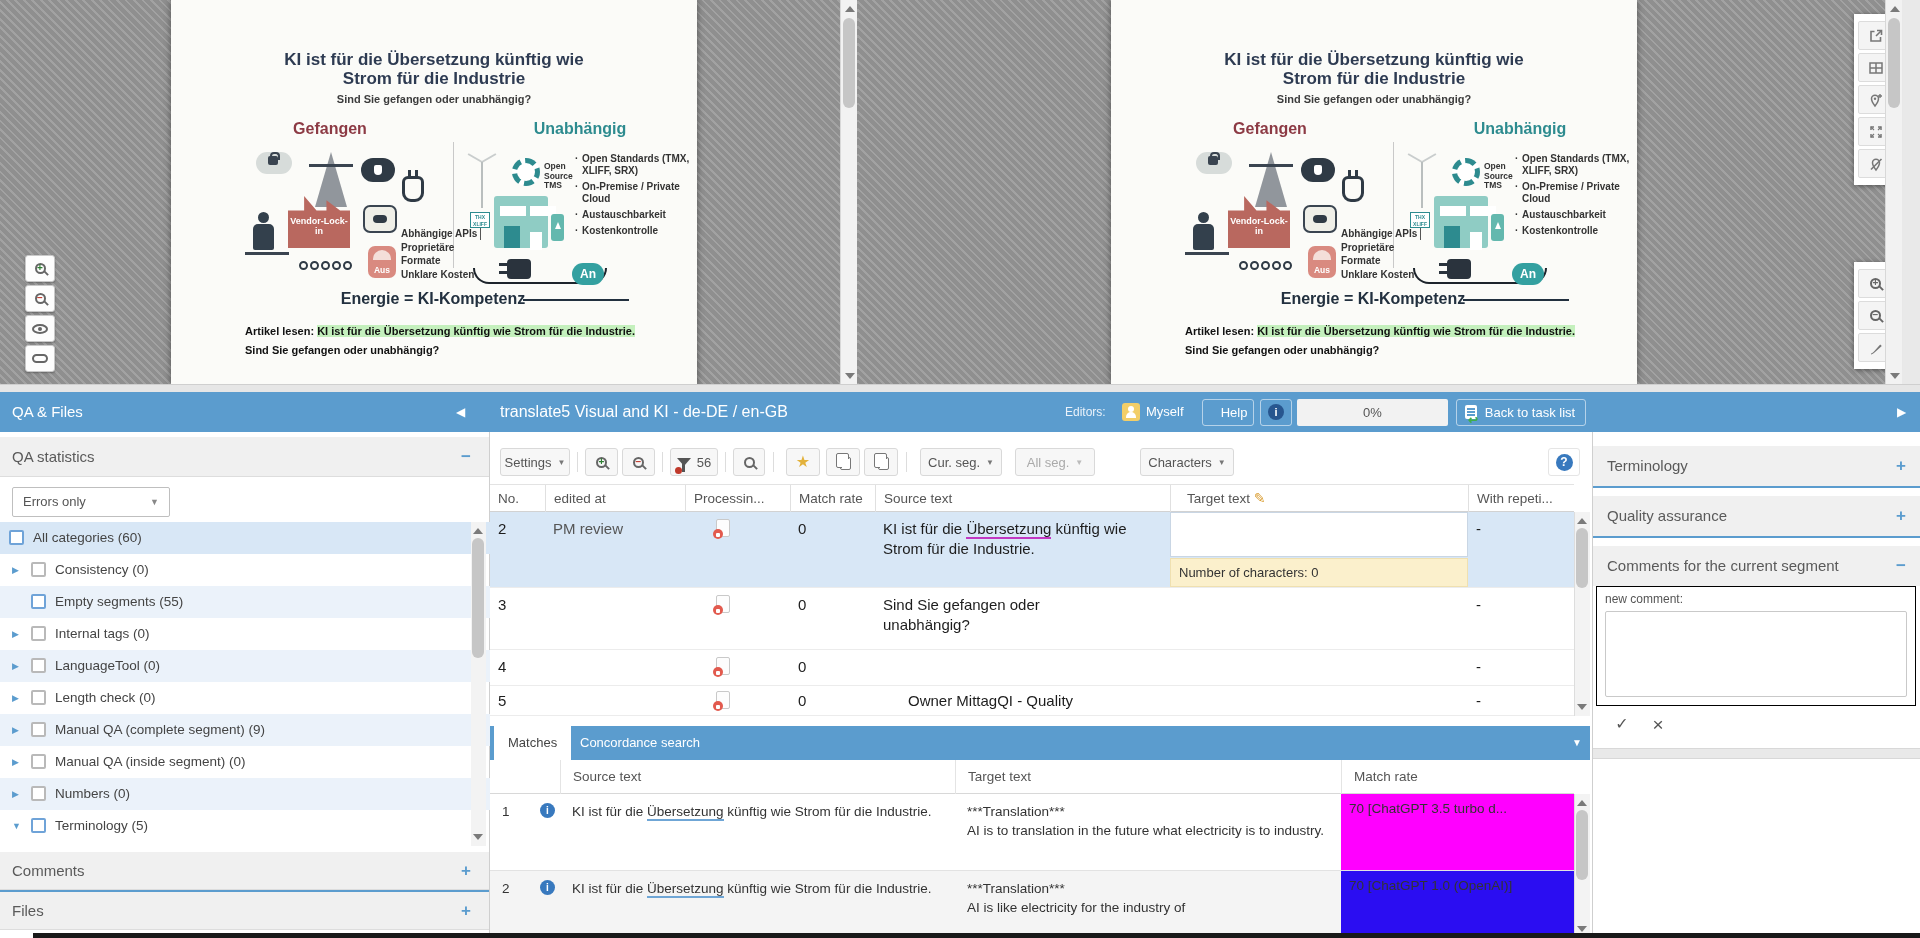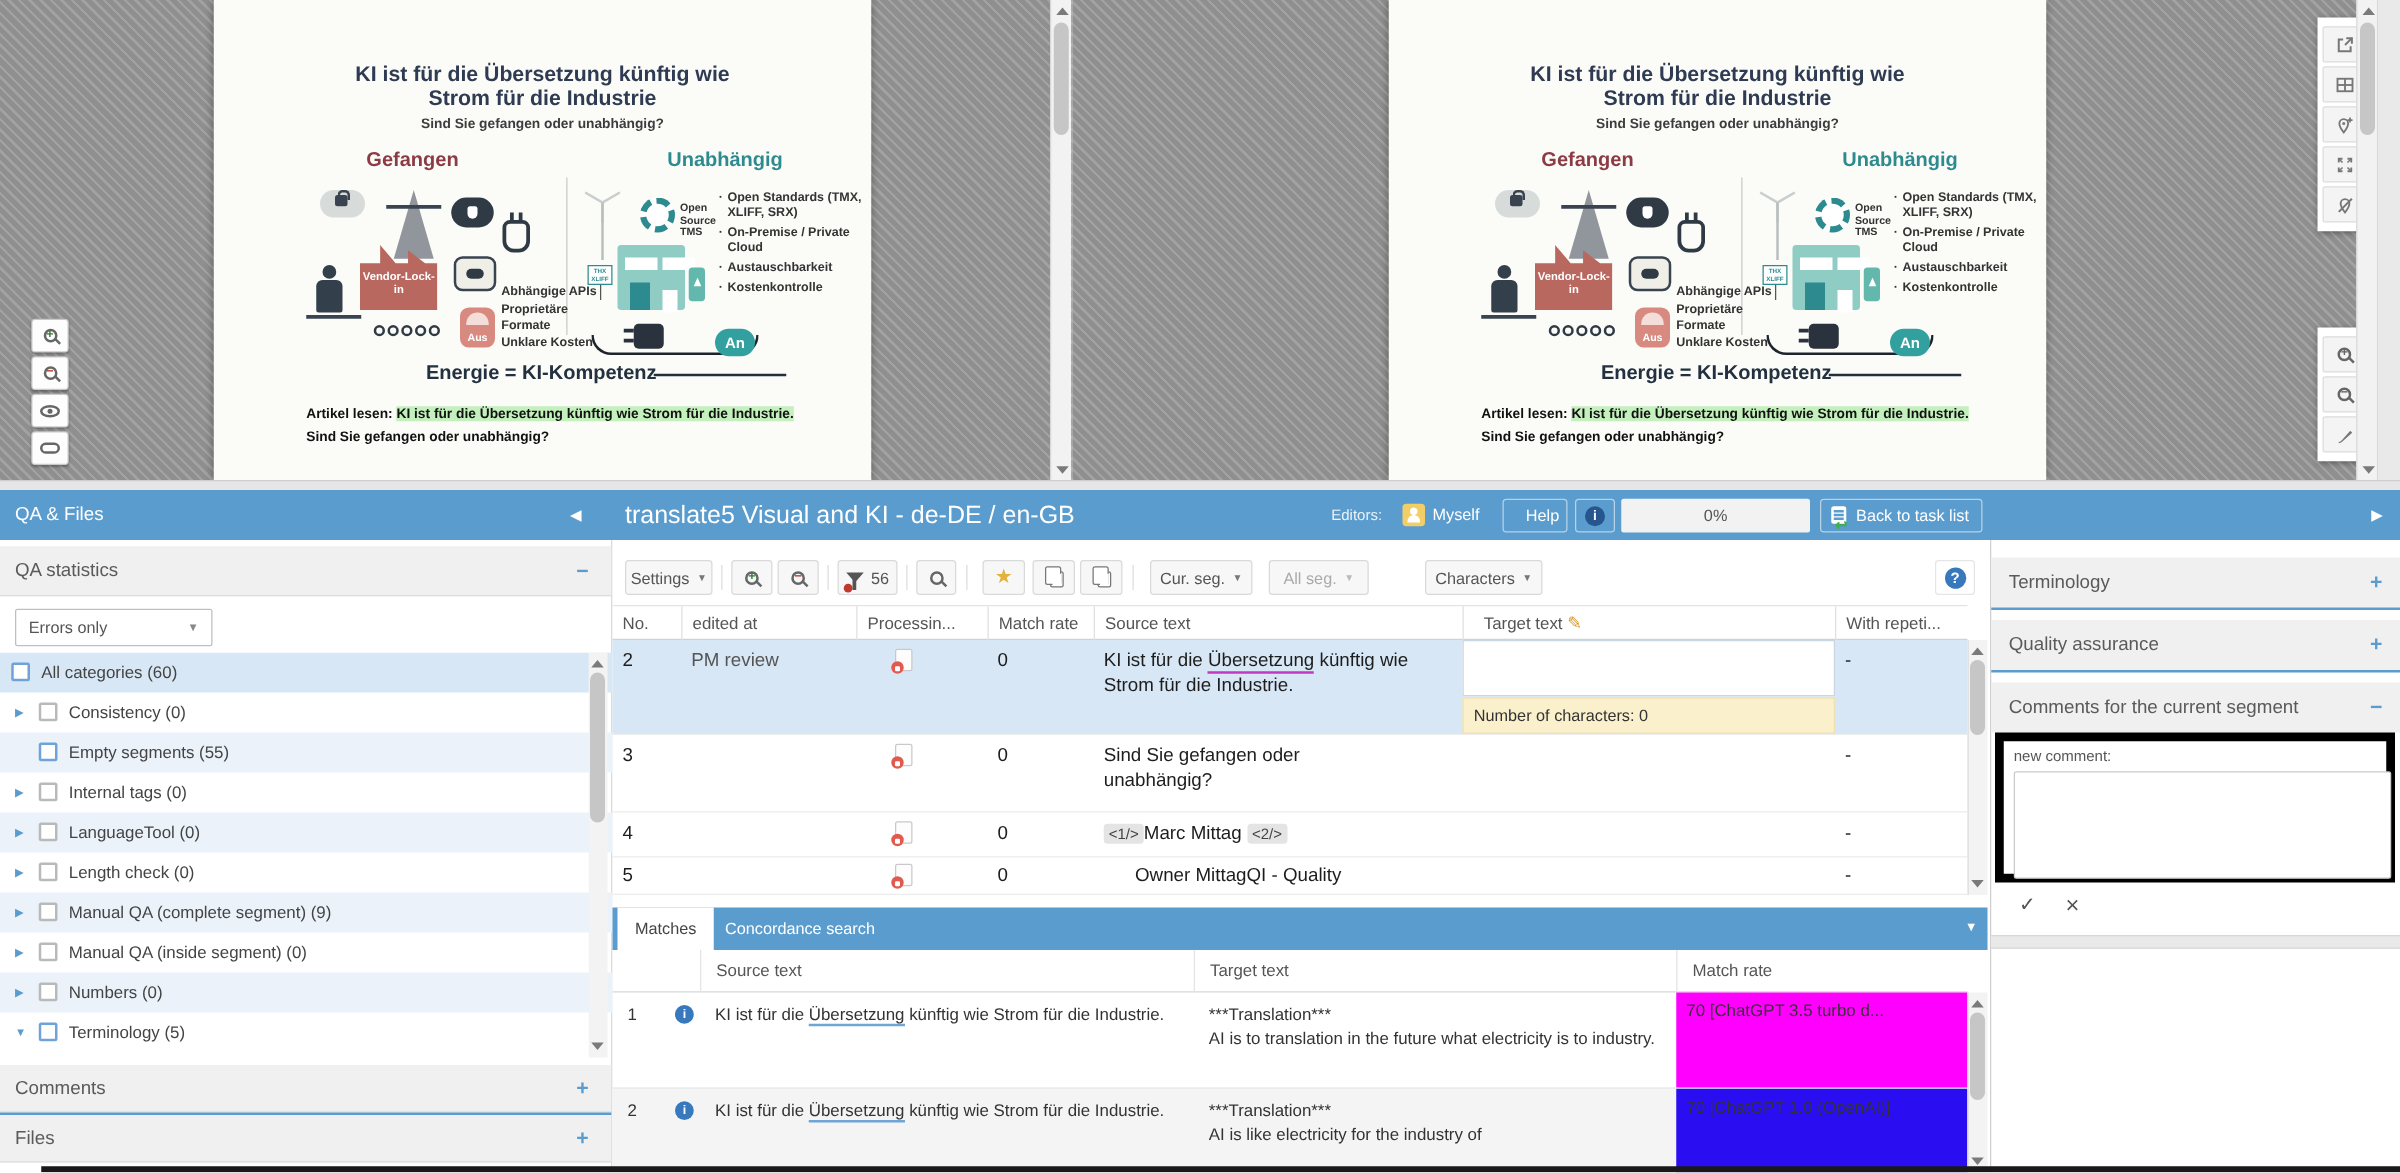--- a/index.html
+++ b/index.html
@@ -165,21 +165,21 @@
   .mrow.alt { background:#f4f4f4; }
   .mc { position:absolute; top:0; padding:8px 10px 0 12px; line-height:19px; }
   .ratecell { position:absolute; top:0; left:851px; width:233px; height:100%; padding:6px 8px 0 8px; line-height:17px; font-size:13.5px; }
   .info-i { display:inline-block; width:15px; height:15px; background:#3879be; border-radius:50%; color:#fff; font:bold 10px/15px "Liberation Sans",sans-serif; text-align:center; }
   .info-i::before { content:"i"; }
   .m-sb { position:absolute; left:1084px; top:362px; width:16px; height:144px; background:#f3f3f3; border-left:1px solid #ddd; }
 
   
   .rpanel { position:absolute; left:1592px; top:432px; width:328px; height:506px; background:#fff; border-left:1px solid #cfcfcf; }
   .rp-head { position:absolute; left:0; width:100%; height:40px; background:#f0f0f0; color:#5a5a5a; font-size:15px; line-height:40px; padding-left:14px; }
-  .cbox { position:absolute; left:3px; top:154px; width:320px; height:120px; border:7px solid #000000; }
+  .cbox { position:absolute; left:3px; top:154px; width:320px; height:120px; border:1px solid #000000; }
   .cbox-label { position:absolute; left:8px; top:5px; font-size:12px; color:#555; }
   .cbox textarea { position:absolute; left:8px; top:24px; width:302px; height:86px; border:1px solid #c9c9c9; border-radius:2px; resize:none; font-family:"Liberation Sans",sans-serif; }
   .cbtn { position:absolute; top:282px; font-size:16px; color:#555; width:26px; text-align:center; }
   .gstrip { position:absolute; left:0; top:316px; width:328px; height:11px; background:#e9e9e9; border-top:1px solid #d8d8d8; border-bottom:1px solid #d8d8d8; }
 
   .bbar { position:absolute; left:33px; top:933px; width:1887px; height:5px; background:#191919; }
   svg.pic { display:block; }
 </style>
 </head>
 <body>
@@ -381,21 +381,21 @@
         <span class="sb-dn"></span>
         <span class="sb-thumb" style="top:18px;height:90px;"></span>
       </div>
     </div>
     <div class="vstrip"></div>
   </div>
 
   <div class="taskbar">
     <div class="tb-text" style="left:12px;">QA &amp; Files</div>
     <div class="tb-text" style="left:456px; font-size:12px;">◀</div>
-    <div class="tb-text" style="left:500px; font-size:20px;">translate5 Visual and KI - de-DE / en-GB</div>
+    <div class="tb-text" style="left:500px; font-size:16px;">translate5 Visual and KI - de-DE / en-GB</div>
     <div class="tb-text" style="left:1065px; font-size:12px; color:#eaf2fa;">Editors:</div>
     <div class="avatar"></div>
     <div class="tb-text" style="left:1146px; font-size:13px;">Myself</div>
     <div class="tb-btn" style="left:1202px; width:52px;padding-left:12px;">Help</div>
     <div class="tb-btn" style="left:1260px; width:32px; line-height:23px;"><span class="info-circle"></span></div>
     <div class="progress">0%</div>
     <div class="tb-btn" style="left:1456px; width:130px; padding-left:18px;">
       <span class="backdoc"></span>
       <span>Back to task list</span>
     </div>
@@ -557,21 +557,20 @@
       <div class="gc" style="left:0; width:55px;">3</div>
       <div class="gc" style="left:218px;"><span class="lockdoc"></span></div>
       <div class="gc" style="left:300px; width:85px;">0</div>
       <div class="gc" style="left:385px; width:230px;">Sind Sie gefangen oder unabhängig?</div>
       <div class="gc" style="left:978px; width:106px;">-</div>
     </div>
     <div class="grow" style="top:218px; height:36px;">
       <div class="gc" style="left:0; width:55px;">4</div>
       <div class="gc" style="left:218px;"><span class="lockdoc"></span></div>
       <div class="gc" style="left:300px; width:85px;">0</div>
-      <div class="gc" style="left:385px; width:295px;"><span class="tagchip">&lt;1/&gt;</span><span>Marc Mittag </span><span class="tagchip">&lt;2/&gt;</span></div>
       <div class="gc" style="left:978px; width:106px;">-</div>
     </div>
     <div class="grow" style="top:254px; height:30px;">
       <div class="gc" style="left:0; width:55px; padding-top:5px;">5</div>
       <div class="gc" style="left:218px; padding-top:5px;"><span class="lockdoc"></span></div>
       <div class="gc" style="left:300px; width:85px; padding-top:5px;">0</div>
       <div class="gc" style="left:385px; width:295px; padding-top:5px;margin-left:25px;">Owner MittagQI - Quality</div>
       <div class="gc" style="left:978px; width:106px; padding-top:5px;">-</div>
     </div>
     <div class="grid-sb">

